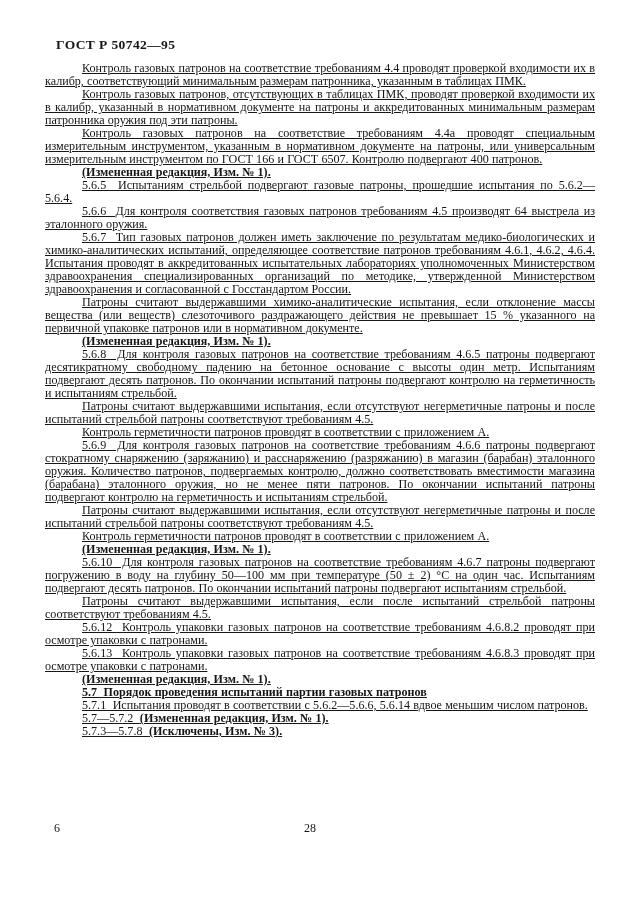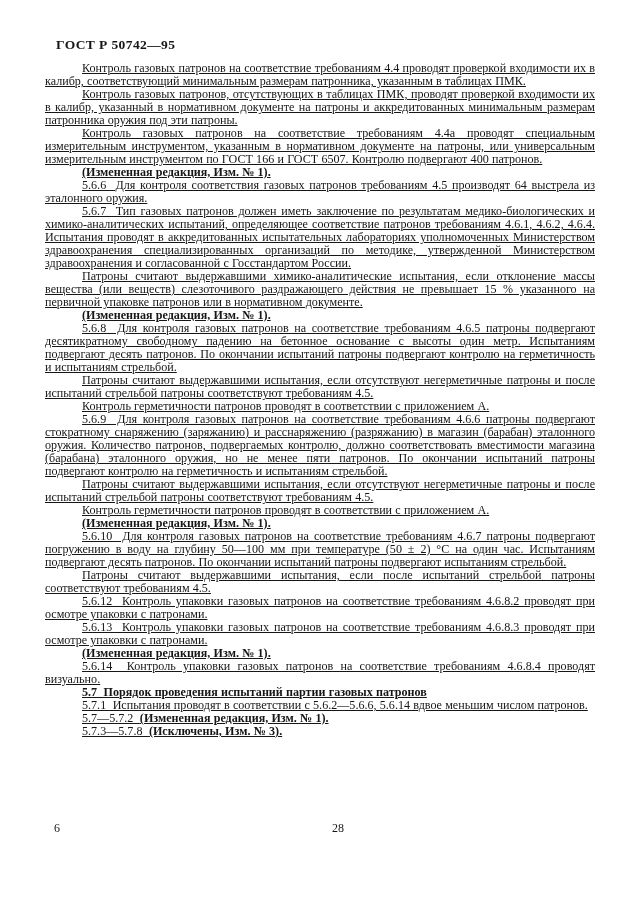--- a/index.html
+++ b/index.html
@@ -43,50 +43,50 @@
     text-decoration: underline;
   }
   p.para.heading { font-weight: bold; }
   span.run-bold { font-weight: bold; }
   .footer-num {
     position: absolute;
     font-size: 12px;
     line-height: 12px;
   }
   .footer-left { left: 54px; top: 822px; }
-  .footer-center { left: 332px; top: 822px; }
+  .footer-center { left: 304px; top: 822px; }
 </style>
 </head>
 <body>
 
 <div class="page">
   <div class="doc-header">ГОСТ Р 50742—95</div>
 
   <main class="doc-body">
       <p class="para"><span>Контроль газовых патронов на соответствие требованиям 4.4 проводят проверкой входимости их в калибр, соответствующий минимальным размерам патронника, указанным в таблицах ПМК.</span></p>
       <p class="para"><span>Контроль газовых патронов, отсутствующих в таблицах ПМК, проводят проверкой входимости их в калибр, указанный в нормативном документе на патроны и аккредитованных минимальным размерам патронника оружия под эти патроны.</span></p>
       <p class="para"><span>Контроль газовых патронов на соответствие требованиям 4.4а проводят специальным измерительным инструментом, указанным в нормативном документе на патроны, или универсальным измерительным инструментом по ГОСТ 166 и ГОСТ 6507. Контролю подвергают 400 патронов.</span></p>
       <p class="para"><span class="run-bold">(Измененная редакция, Изм. № 1).</span></p>
+      <p class="para"><span>5.6.5&nbsp; Испытаниям стрельбой подвергают газовые патроны, прошедшие испытания по 5.6.2—5.6.4.</span></p>
       <p class="para"><span>5.6.6&nbsp; Для контроля соответствия газовых патронов требованиям 4.5 производят 64 выстрела из эталонного оружия.</span></p>
       <p class="para"><span>5.6.7&nbsp; Тип газовых патронов должен иметь заключение по результатам медико-биологических и химико-аналитических испытаний, определяющее соответствие патронов требованиям 4.6.1, 4.6.2, 4.6.4. Испытания проводят в аккредитованных испытательных лабораториях уполномоченных Министерством здравоохранения специализированных организаций по методике, утвержденной Министерством здравоохранения и согласованной с Госстандартом России.</span></p>
       <p class="para"><span>Патроны считают выдержавшими химико-аналитические испытания, если отклонение массы вещества (или веществ) слезоточивого раздражающего действия не превышает 15 % указанного на первичной упаковке патронов или в нормативном документе.</span></p>
       <p class="para"><span class="run-bold">(Измененная редакция, Изм. № 1).</span></p>
       <p class="para"><span>5.6.8&nbsp; Для контроля газовых патронов на соответствие требованиям 4.6.5 патроны подвергают десятикратному свободному падению на бетонное основание с высоты один метр. Испытаниям подвергают десять патронов. По окончании испытаний патроны подвергают контролю на герметичность и испытаниям стрельбой.</span></p>
       <p class="para"><span>Патроны считают выдержавшими испытания, если отсутствуют негерметичные патроны и после испытаний стрельбой патроны соответствуют требованиям 4.5.</span></p>
       <p class="para"><span>Контроль герметичности патронов проводят в соответствии с приложением А.</span></p>
       <p class="para"><span>5.6.9&nbsp; Для контроля газовых патронов на соответствие требованиям 4.6.6 патроны подвергают стократному снаряжению (заряжанию) и расснаряжению (разряжанию) в магазин (барабан) эталонного оружия. Количество патронов, подвергаемых контролю, должно соответствовать вместимости магазина (барабана) эталонного оружия, но не менее пяти патронов. По окончании испытаний патроны подвергают контролю на герметичность и испытаниям стрельбой.</span></p>
       <p class="para"><span>Патроны считают выдержавшими испытания, если отсутствуют негерметичные патроны и после испытаний стрельбой патроны соответствуют требованиям 4.5.</span></p>
       <p class="para"><span>Контроль герметичности патронов проводят в соответствии с приложением А.</span></p>
       <p class="para"><span class="run-bold">(Измененная редакция, Изм. № 1).</span></p>
       <p class="para"><span>5.6.10&nbsp; Для контроля газовых патронов на соответствие требованиям 4.6.7 патроны подвергают погружению в воду на глубину 50—100 мм при температуре (50 ± 2) °С на один час. Испытаниям подвергают десять патронов. По окончании испытаний патроны подвергают испытаниям стрельбой.</span></p>
       <p class="para"><span>Патроны считают выдержавшими испытания, если после испытаний стрельбой патроны соответствуют требованиям 4.5.</span></p>
       <p class="para"><span>5.6.12&nbsp; Контроль упаковки газовых патронов на соответствие требованиям 4.6.8.2 проводят при осмотре упаковки с патронами.</span></p>
       <p class="para"><span>5.6.13&nbsp; Контроль упаковки газовых патронов на соответствие требованиям 4.6.8.3 проводят при осмотре упаковки с патронами.</span></p>
       <p class="para"><span class="run-bold">(Измененная редакция, Изм. № 1).</span></p>
-      <p class="para"><span>5.6.14&nbsp; Контроль упаковки газовых патронов на соответствие требованиям 4.6.8.4 проводят визуально.</span></p>
       <p class="para heading"><span class="run-bold">5.7&nbsp; Порядок проведения испытаний партии газовых патронов</span></p>
       <p class="para"><span>5.7.1&nbsp; Испытания проводят в соответствии с 5.6.2—5.6.6, 5.6.14 вдвое меньшим числом патронов.</span></p>
       <p class="para"><span>5.7—5.7.2&nbsp; </span><span class="run-bold">(Измененная редакция, Изм. № 1).</span></p>
       <p class="para"><span>5.7.3—5.7.8&nbsp; </span><span class="run-bold">(Исключены, Изм. № 3).</span></p>
     </main>
 
   <div class="footer-num footer-left">6</div>
   <div class="footer-num footer-center">28</div>
 </div>
 

